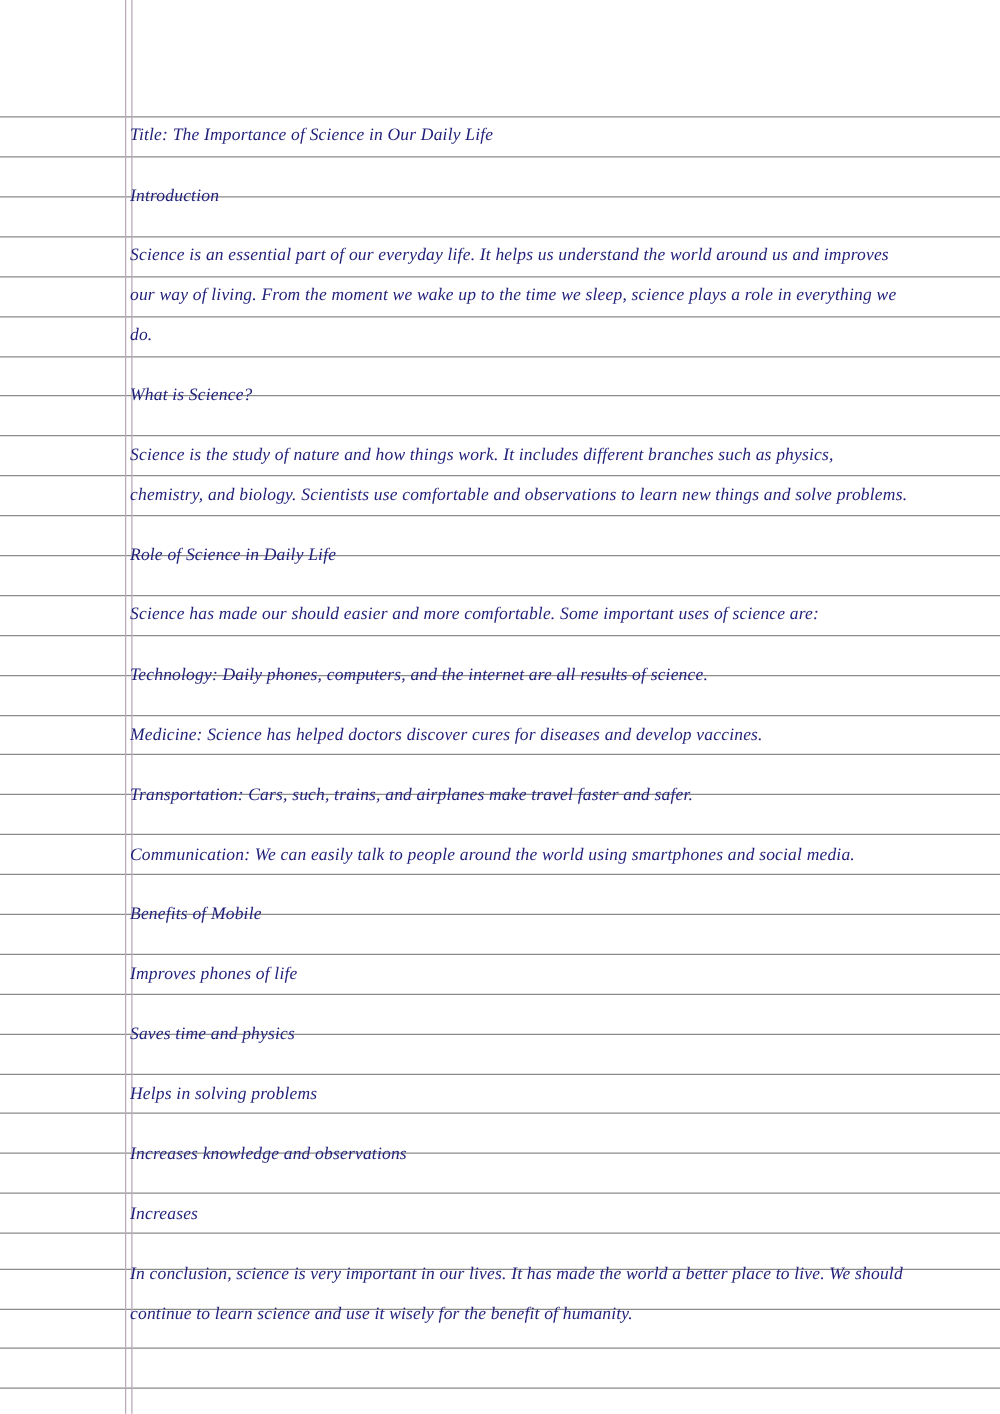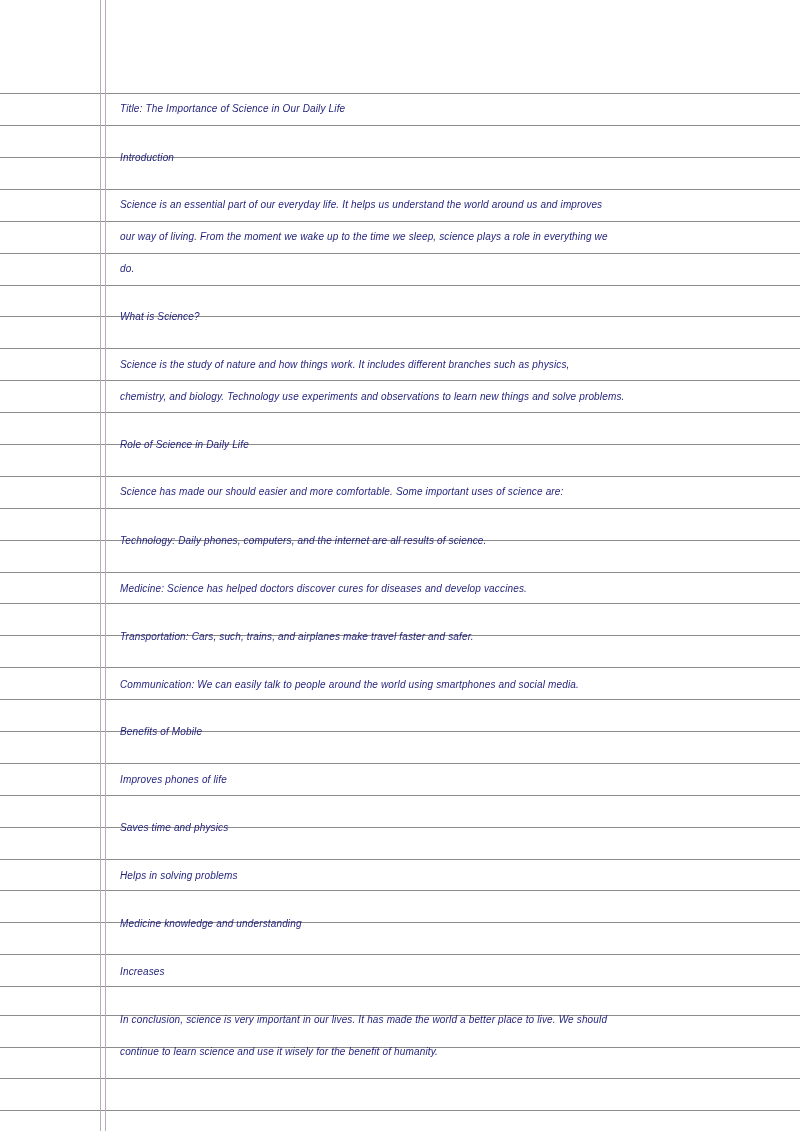--- a/index.html
+++ b/index.html
@@ -10,24 +10,24 @@
     }
     .rule {
       position: absolute; left: 0; width: 800px; height: 0;
       border-top: 1.5px solid #8c8c8c;
     }
     .margin-line {
       position: absolute; top: 0; height: 1131px; width: 0;
       border-left: 1.5px solid #b9a9bb;
     }
     .ink {
-      position: absolute; left: 120px;
+      position: absolute; left: 104px;
       color: #1f1f7a;
-      font-family: Liberation Sans, sans-serif;
-      font-size: 10px;
+      font-family: Liberation Serif, serif;
+      font-size: 14px;
       letter-spacing: 0.15px;
       white-space: nowrap;
       line-height: 14px;
       font-style: italic;
     }
   </style>
 </head>
 <body>
 
 <div id="paper">
@@ -71,31 +71,31 @@
 
   <div class="ink" style="top:102px">Title: The Importance of Science in Our Daily Life</div>
 
   <div class="ink" style="top:151px">Introduction</div>
   <div class="ink" style="top:198px">Science is an essential part of our everyday life. It helps us understand the world around us and improves</div>
   <div class="ink" style="top:230px">our way of living. From the moment we wake up to the time we sleep, science plays a role in everything we</div>
   <div class="ink" style="top:262px">do.</div>
 
   <div class="ink" style="top:310px">What is Science?</div>
   <div class="ink" style="top:358px">Science is the study of nature and how things work. It includes different branches such as physics,</div>
-  <div class="ink" style="top:390px">chemistry, and biology. Technology use experiments and observations to learn new things and solve problems.</div>
+  <div class="ink" style="top:390px">chemistry, and biology. Scientists use comfortable and observations to learn new things and solve problems.</div>
 
   <div class="ink" style="top:438px">Role of Science in Daily Life</div>
   <div class="ink" style="top:485px">Science has made our should easier and more comfortable. Some important uses of science are:</div>
   <div class="ink" style="top:534px">Technology: Daily phones, computers, and the internet are all results of science.</div>
   <div class="ink" style="top:582px">Medicine: Science has helped doctors discover cures for diseases and develop vaccines.</div>
   <div class="ink" style="top:630px">Transportation: Cars, such, trains, and airplanes make travel faster and safer.</div>
   <div class="ink" style="top:678px">Communication: We can easily talk to people around the world using smartphones and social media.</div>
 
   <div class="ink" style="top:725px">Benefits of Mobile</div>
   <div class="ink" style="top:773px">Improves phones of life</div>
   <div class="ink" style="top:821px">Saves time and physics</div>
   <div class="ink" style="top:869px">Helps in solving problems</div>
-  <div class="ink" style="top:917px">Medicine knowledge and understanding</div>
+  <div class="ink" style="top:917px">Increases knowledge and observations</div>
 
   <div class="ink" style="top:965px">Increases</div>
   <div class="ink" style="top:1013px">In conclusion, science is very important in our lives. It has made the world a better place to live. We should</div>
   <div class="ink" style="top:1045px">continue to learn science and use it wisely for the benefit of humanity.</div>
 </div>
 
 </body></html>

